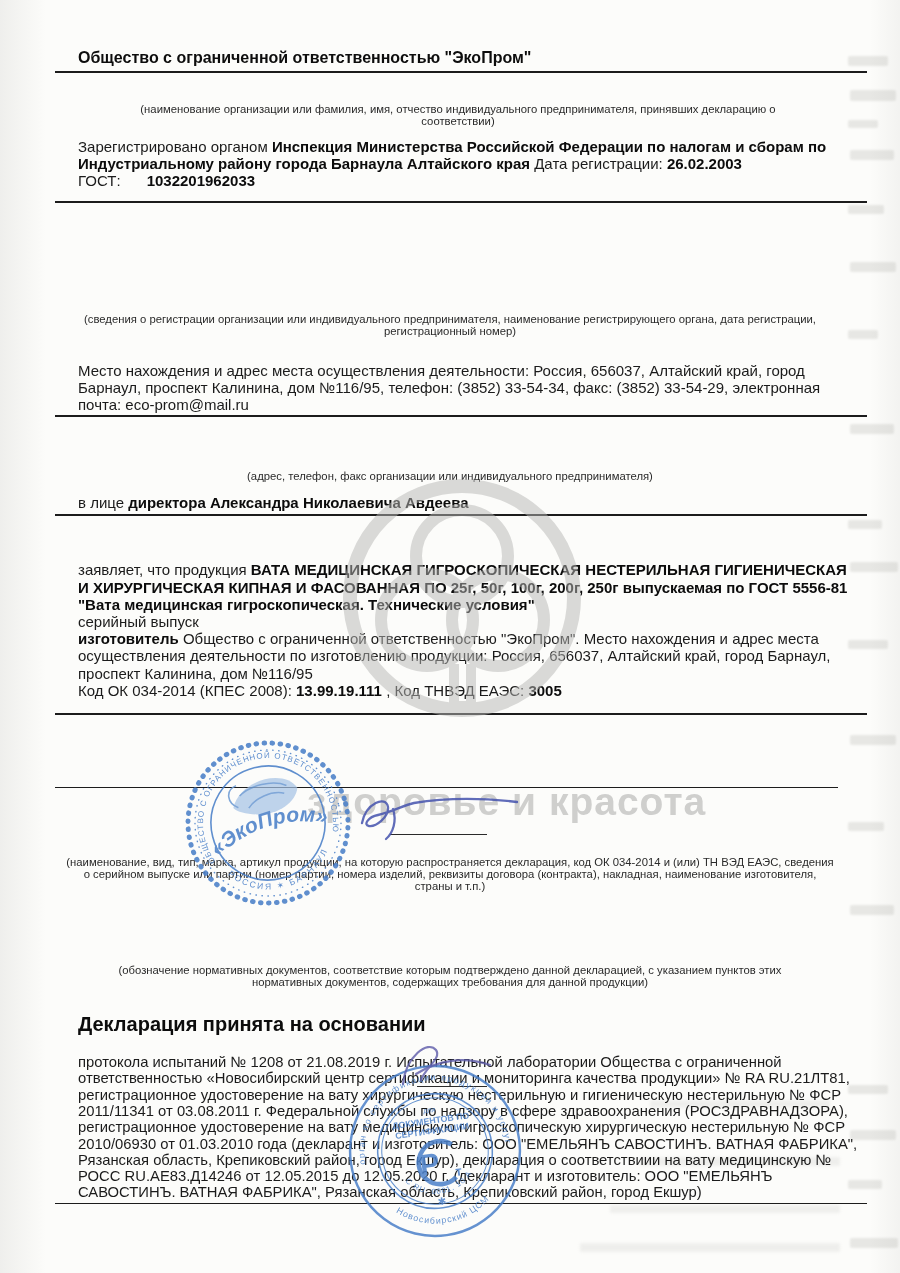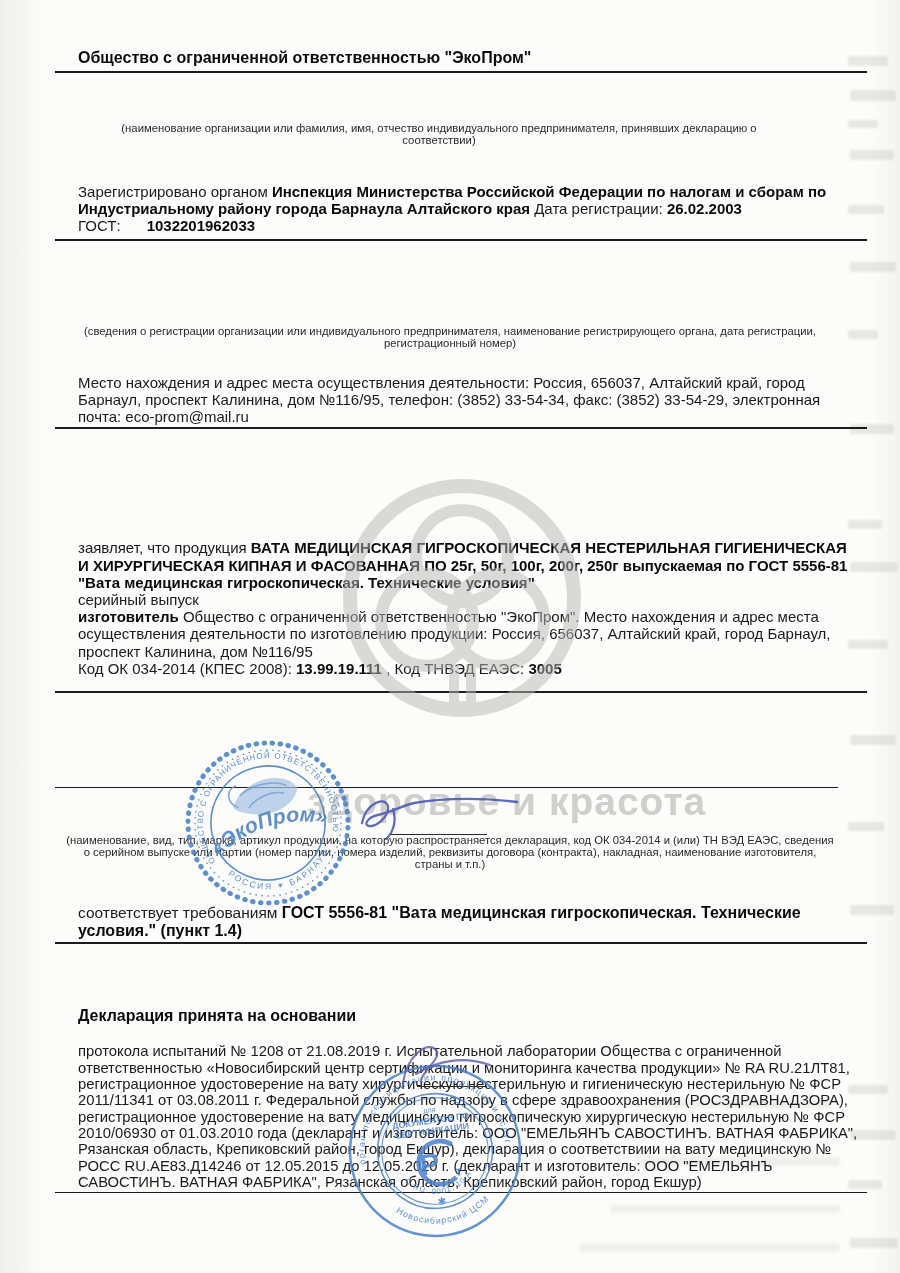--- a/index.html
+++ b/index.html
@@ -41,49 +41,51 @@
       <circle cx="97" cy="152" r="46" stroke-width="12"></circle>
       <circle cx="168" cy="152" r="46" stroke-width="12"></circle>
       <path d="M124,196 L124,238 L141,238 L141,196" stroke-width="10"></path>
     </g>
   </svg>
   <div class="abs wm wm-tag" style="left:307px;top:780px;">здоровье и красота</div>
 
 
   <div class="blk ul2 pad orgline z2" style="top:49px;">Общество с ограниченной ответственностью "ЭкоПром"</div>
 
-  <div class="cap z2" style="top:80px;left:89px;width:700px;margin-top:19px;">(наименование организации или фамилия, имя, отчество индивидуального предпринимателя, принявших декларацию о соответствии)</div>
+  <div class="cap z2" style="top:80px;left:108px;width:700px;">(наименование организации или фамилия, имя, отчество индивидуального предпринимателя, принявших декларацию о соответствии)</div>
 
-  <div class="blk ul2 pad body15 z2" style="top:116px;padding-bottom:5px;">
+  <div class="blk ul2 pad body15 z2" style="top:90px;padding-bottom:12px;">
     <span>Зарегистрировано органом </span><b>Инспекция Министерства Российской Федерации по налогам и сборам по Индустриальному району города Барнаула Алтайского края</b><span> Дата регистрации: </span><b>26.02.2003</b>
     <div><span>ГОСТ:</span><span class="gap"></span><b>1032201962033</b></div>
   </div>
 
   <div class="cap z2" style="top:172px;left:70px;width:760px;margin-top:29px;">(сведения о регистрации организации или индивидуального предпринимателя, наименование регистрирующего органа, дата регистрации, регистрационный номер)</div>
 
   <div class="blk ul2 pad body15 z2" style="top:196px;padding-bottom:2px;">Место нахождения и адрес места осуществления деятельности: Россия, 656037, Алтайский край, город Барнаул, проспект Калинина, дом №116/95, телефон: (3852) 33-54-34, факс: (3852) 33-54-29, электронная почта: eco-prom@mail.ru</div>
 
+  <div class="cap z2" style="top:250px;left:100px;width:700px;">(адрес, телефон, факс организации или индивидуального предпринимателя)</div>
 
+  <div class="blk ul2 pad body15 z2" style="top:261px;padding-bottom:3px;">
+    <span>в лице </span><b>директора Александра Николаевича Авдеева</b>
+  </div>
 
 
   <div class="blk ul2 pad body15 z2" style="top:306px;padding-bottom:14px;">
     <div><span>заявляет, что продукция </span><b>ВАТА МЕДИЦИНСКАЯ ГИГРОСКОПИЧЕСКАЯ НЕСТЕРИЛЬНАЯ ГИГИЕНИЧЕСКАЯ И ХИРУРГИЧЕСКАЯ КИПНАЯ И ФАСОВАННАЯ ПО 25г, 50г, 100г, 200г, 250г выпускаемая по ГОСТ 5556-81 "Вата медицинская гигроскопическая. Технические условия"</b></div>
     <div>серийный выпуск</div>
     <div><b>изготовитель </b><span>Общество с ограниченной ответственностью "ЭкоПром". Место нахождения и адрес места осуществления деятельности по изготовлению продукции: Россия, 656037, Алтайский край, город Барнаул, проспект Калинина, дом №116/95</span></div>
     <div><span>Код ОК 034-2014 (КПЕС 2008): </span><b>13.99.19.111</b><span> , Код ТНВЭД ЕАЭС: </span><b>3005</b></div>
   </div>
 
   <div class="cap z2" style="top:448px;left:65px;width:770px;">(наименование, вид, тип, марка, артикул продукции, на которую распространяется декларация, код ОК 034-2014 и (или) ТН ВЭД ЕАЭС, сведения о серийном выпуске или партии (номер партии, номера изделий, реквизиты договора (контракта), накладная, наименование изготовителя, страны и т.п.)</div>
 
-  <div class="blk ul2 pad body15 z2" style="top:482px;padding-bottom:3px;font-size:15.5px;line-height:17.5px;">
-    <span>соответствует требованиям </span><b style="font-size:16px;">ГОСТ 5556-81 "Вата медицинская гигроскопическая. Технические условия." (пункт 1.4)</b>
-  </div>
 
+  <div class="cap z2" style="top:521px;left:85px;width:730px;">(обозначение нормативных документов, соответствие которым подтверждено данной декларацией, с указанием пунктов этих нормативных документов, содержащих требования для данной продукции)</div>
 
-  <div class="blk pad z2" style="top:545px;font-size:16px;font-weight:bold;color:#0c0c0c;">Декларация принята на основании</div>
+  <div class="blk pad z2" style="top:545px;font-size:20px;font-weight:bold;color:#0c0c0c;">Декларация принята на основании</div>
 
   <div class="blk ul1 pad z2" style="top:563px;font-size:14.8px;line-height:16.3px;padding-bottom:2px;"> протокола испытаний № 1208 от 21.08.2019 г. Испытательной лаборатории Общества с ограниченной ответственностью «Новосибирский центр сертификации и мониторинга качества продукции» № RA RU.21ЛТ81, регистрационное удостоверение на вату хирургическую нестерильную и гигиеническую нестерильную № ФСР 2011/11341 от 03.08.2011 г. Федеральной службы по надзору в сфере здравоохранения (РОСЗДРАВНАДЗОРА), регистрационное удостоверение на вату медицинскую гигроскопическую хирургическую нестерильную № ФСР 2010/06930 от 01.03.2010 года (декларант и изготовитель: ООО "ЕМЕЛЬЯНЪ САВОСТИНЪ. ВАТНАЯ ФАБРИКА", Рязанская область, Крепиковский район, город Екшур), декларация о соответствиии на вату медицинскую № РОСС RU.АЕ83.Д14246 от 12.05.2015 до 12.05.2020 г. (декларант и изготовитель: ООО "ЕМЕЛЬЯНЪ САВОСТИНЪ. ВАТНАЯ ФАБРИКА", Рязанская область, Крепиковский район, город Екшур)</div>
 
   <div class="abs" style="top:787px;left:55px;width:783px;border-top:1.5px solid #1c1c1c;z-index:2;"></div>
 
   <svg class="abs sig" style="left:352px;top:793px;z-index:4;opacity:.85;" width="175" height="56" viewBox="0 0 175 56">
     <g fill="none" stroke="#4553ae" stroke-width="2.3" stroke-linecap="round">
       <path d="M10,30 C14,10 34,2 36,14 C37,24 24,34 17,33 C11,32 16,24 26,22 C40,19 52,12 62,10 C98,4 132,5 165,9"></path>
       <path d="M41,16 C45,28 41,40 34,46"></path>
     </g>

